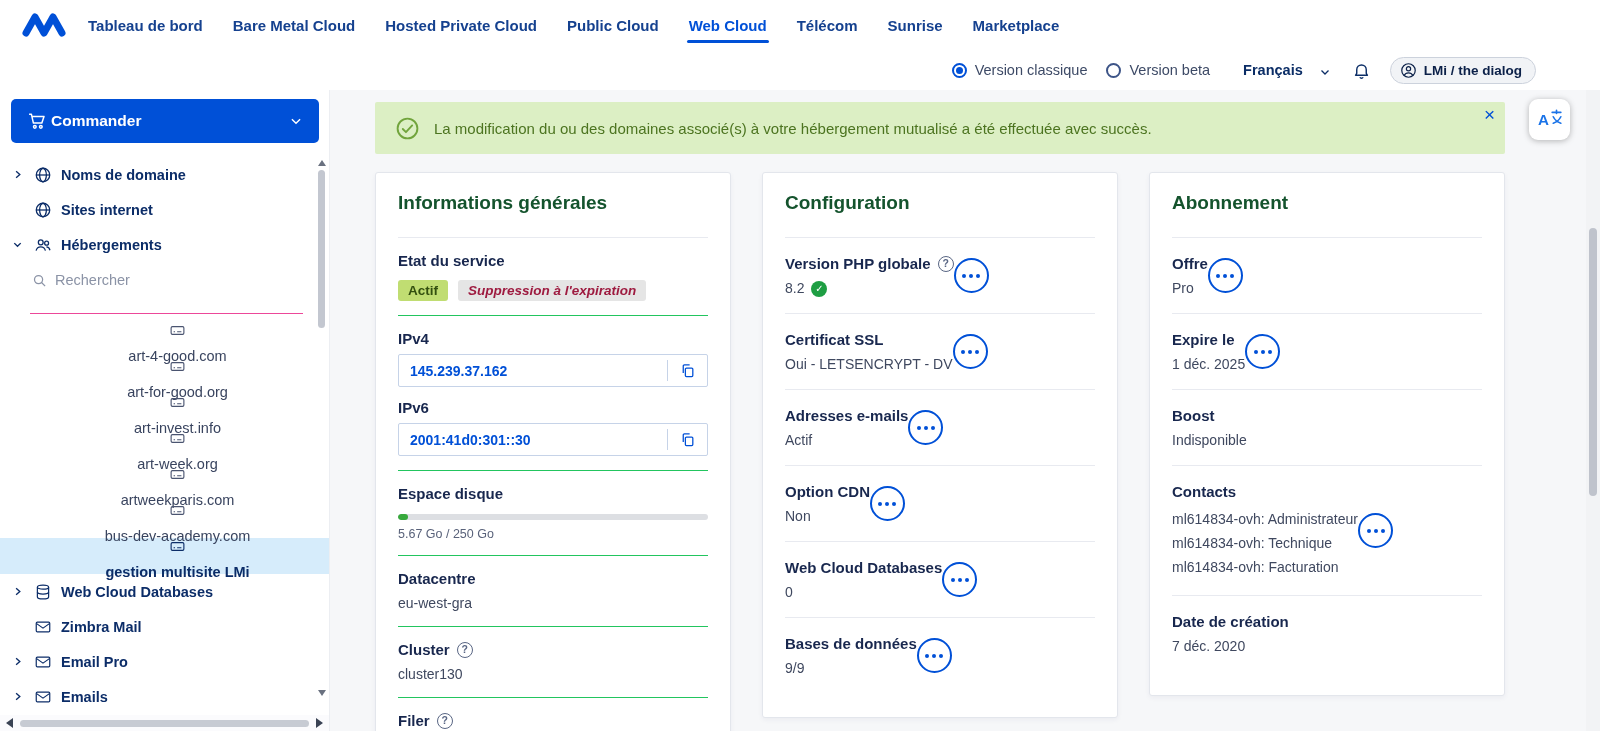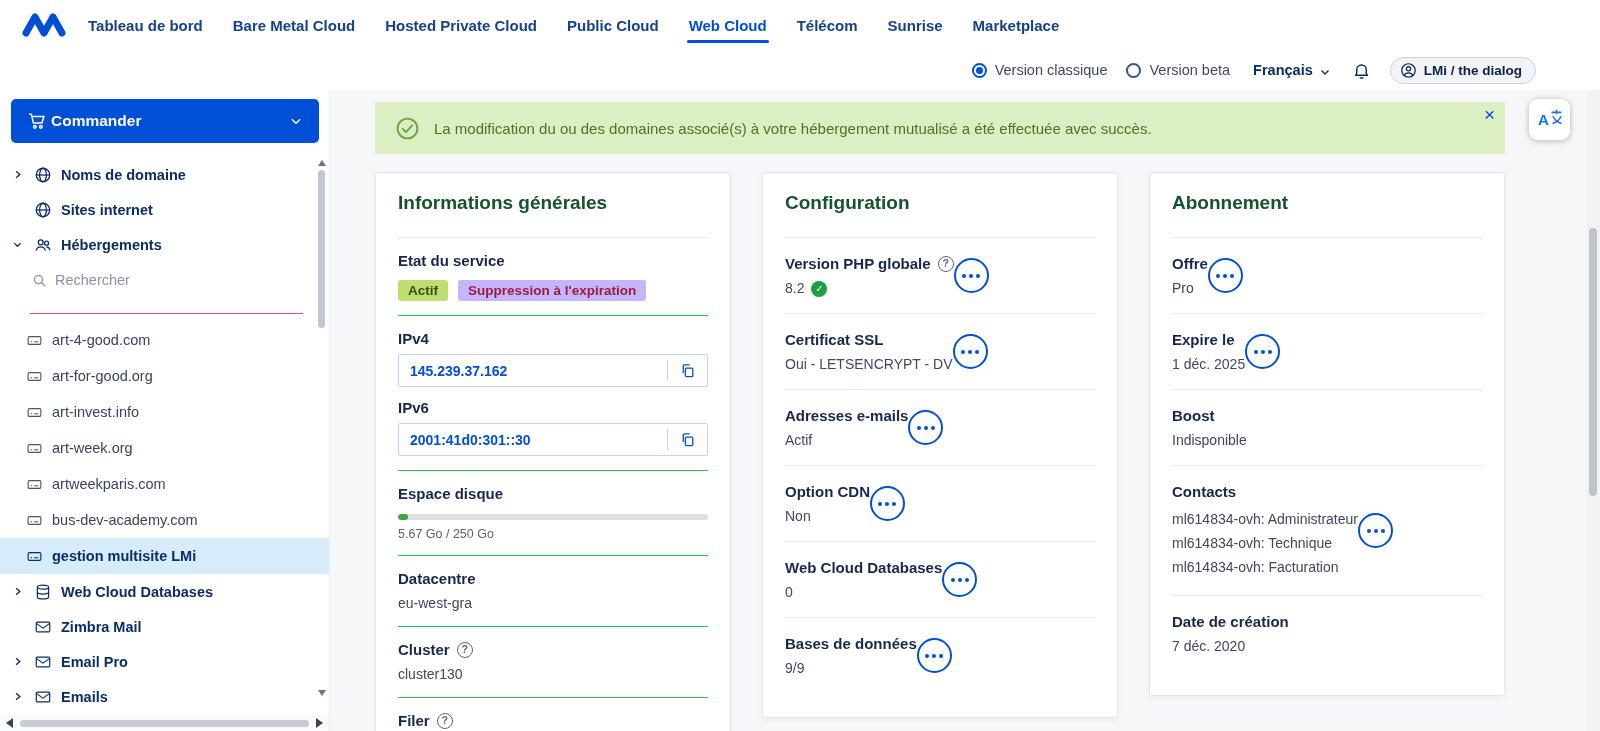--- a/index.html
+++ b/index.html
@@ -21,38 +21,38 @@
 
   
   .subnav { position:absolute; top:50px; left:0; width:1600px; height:40px; background:#fff;
     display:flex; align-items:center; justify-content:flex-end; gap:19px; padding-right:64px; z-index:5; }
   .radio-group { display:flex; align-items:center; gap:8px; cursor:pointer; }
   .radio { width:15px; height:15px; border-radius:50%; border:2px solid #0050d7;
     display:inline-flex; align-items:center; justify-content:center; }
   .radio.checked::after { content:""; width:7px; height:7px; border-radius:50%; background:#0050d7; }
   .radio.unchecked { border-color:#3d5487; }
   .radio-label { font-size:14.5px; color:#3d4a66; }
-  .lang { display:flex; align-items:flex-end; gap:6px; color:#0b2d66; font-weight:700;
-    font-size:14.5px; cursor:pointer; margin-left:4px; }
+  .lang { display:flex; align-items:flex-end; gap:16px; color:#0b2d66; font-weight:700;
+    font-size:14.5px; cursor:pointer; margin-left:14px; }
   .bell-btn { background:none; border:none; cursor:pointer; color:#0b2d66; display:flex; margin-left:2px; }
   .user-badge { display:flex; align-items:center; gap:7px; border:1px solid #ccd2dc; background:#f1f3f6;
     border-radius:15px; padding:4px 13px 4px 9px; font-weight:700; font-size:13.5px; color:#0b2048; cursor:pointer; }
 
   
   .sidebar { position:absolute; top:90px; left:0; width:330px; height:641px; background:#fff;
     border-right:1px solid #eceef2; overflow:hidden; }
   .order-btn { margin:9px 11px 14px; width:308px; height:44px; background:#0050d7; color:#fff;
     border:none; border-radius:5px; display:flex; align-items:center; padding:0 16px; gap:4px;
     font-size:15.5px; font-weight:700; cursor:pointer; }
   .order-btn .spacer { flex:1; }
   .tree-row { display:flex; align-items:center; gap:9px; height:35px; padding-left:10px;
     cursor:pointer; color:#0c2d68; }
   .chev-cell { width:15px; display:flex; justify-content:center; color:#0c2d68; }
   .tree-row .lbl { font-size:14.5px; font-weight:700; white-space:nowrap; }
-  .tree-row.domain { padding-left:26px; height:36px; color:#4a5470; }
+  .tree-row.domain { padding-left:26px; height:36px; color:#4a5470;flex-direction:column; }
   .tree-row.domain .lbl { font-weight:400; color:#39445f; }
   .tree-row.domain.selected { background:#d6ecfb; }
   .tree-row.domain.selected .lbl, .tree-row.domain.selected { color:#0c2d68; font-weight:700; }
   .search-row { display:flex; align-items:center; gap:8px; margin:6px 26px 8px 30px;
     border-bottom:1px solid #ec4899; padding:4px 2px 25px; color:#8b93a6; }
   .search-input { border:none; outline:none; font-size:14.5px; color:#3a445e; width:210px; background:transparent; }
   .search-input::placeholder { color:#8b93a6; }
   .sb-vthumb { position:absolute; right:4px; top:80px; width:7px; height:158px; background:#c3c7d0; border-radius:4px; }
   .tri-up { width:0; height:0; border-left:4px solid transparent; border-right:4px solid transparent;
     border-bottom:6px solid #6a7180; position:absolute; right:3px; top:70px; }
@@ -83,21 +83,21 @@
   .card-title { font-size:19px; color:#14532d; padding:19px 0 23px; border-bottom:1px solid #e8eaf0; font-weight:700; }
 
   .sec { padding:13px 0 14px; border-bottom:1px solid #22c55e; }
   .sec.last { border-bottom:none; }
   .field-label { font-size:15px; font-weight:700; color:#18274e; line-height:19px; }
   .with-help { display:flex; align-items:center; }
   .value { font-size:14px; color:#3f485f; margin-top:7px; line-height:17px; }
   .badges { margin-top:10px; display:flex; gap:10px; }
   .badge { font-size:13.5px; font-weight:700; padding:3px 10px; border-radius:3px; white-space:nowrap; }
   .badge-green { background:#c0dd72; color:#33500f; }
-  .badge-red { background:#c4b5fd; color:#9e1b40; }
+  .badge-red { background:#e5e5e5; color:#9e1b40;font-style:italic; }
   .ip-field { margin-top:6px; display:flex; align-items:center; border:1px solid #c6d3e8;
     border-radius:2px; padding:5px 11px; background:#fff; }
   .lbl-mt { margin-top:11px; }
   .ip-value { flex:1; color:#0050d7; font-weight:700; font-size:14px; }
   .copy-btn { background:none; border:none; border-left:1px solid #c6d3e8; padding:2px 0 2px 11px;
     margin-left:10px; cursor:pointer; color:#0050d7; display:flex; }
   .progress { margin-top:11px; height:6px; background:#dddfe3; border-radius:3px; position:relative; overflow:hidden; }
   .progress-fill { position:absolute; left:0; top:0; bottom:0; width:10px; background:#37a93c; border-radius:3px; }
   .usage { margin-top:7px; font-size:12.5px; color:#59627a; }
   .help { width:16px; height:16px; border-radius:50%; border:1px solid #596684; color:#596684;

